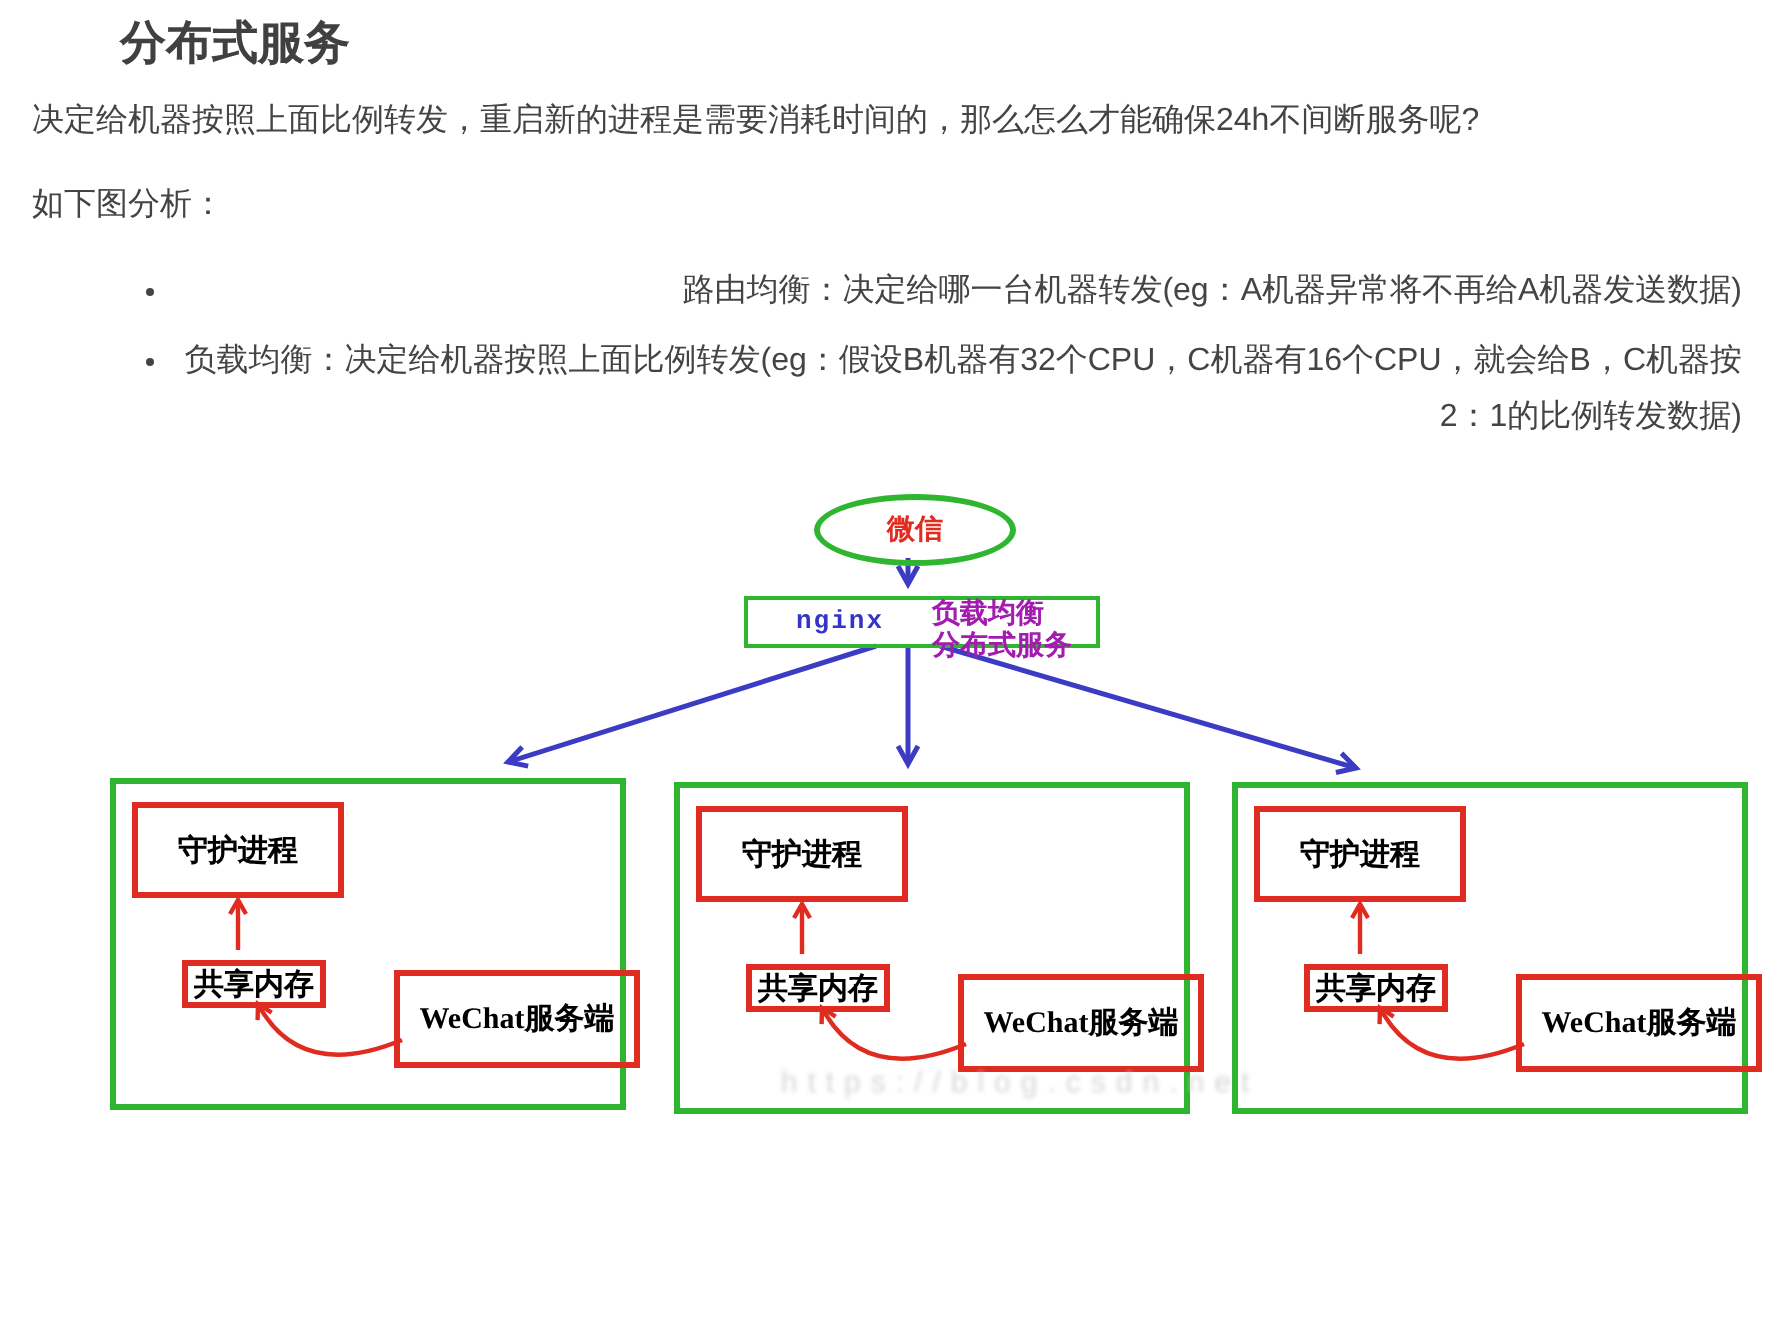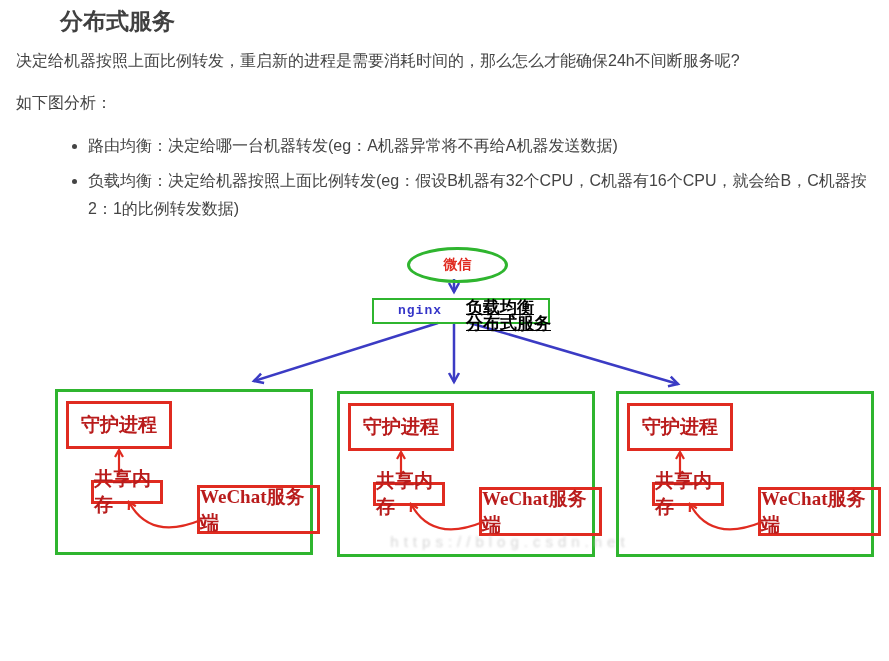--- a/index.html
+++ b/index.html
@@ -23,20 +23,21 @@
     font-size:16px;
     line-height:30px;
     margin:12px 0;
     max-width:852px;
   }
   p.para strong { color:#3d3d3d; }
   ul.notes {
     margin:14px 0 0 0;
     padding-left:72px;
     max-width:800px;
+    text-align:right;
   }
   ul.notes li {
     font-size:16px;
     line-height:28px;
     margin-bottom:7px;
   }
 
   
   .diagram {
     position:relative;
@@ -75,41 +76,40 @@
     left:24px; top:3px;
     color:#3434c8;
     font-family:"Liberation Mono","DejaVu Sans Mono",monospace;
     font-weight:bold;
     font-size:13px;
     letter-spacing:1px;
   }
   .nginx-note {
     position:absolute;
     left:92px; top:0px;
+    color:#a21caf;
+    font-family:"Liberation Serif","DejaVu Serif",serif;
+    font-weight:bold;
+    font-size:14px;
+    line-height:16px;
+    white-space:nowrap;
+  }
+  .server-box {
+    position:absolute;
+    width:252px; height:160px;
+    border:3px solid #2fb52f;
+  }
+  .server-box .red-box {
+    position:absolute;
+    border:3px solid #e02b20;
+    display:flex; align-items:center; justify-content:center;
     color:#000000;
     font-family:"Liberation Serif","DejaVu Serif",serif;
     font-weight:bold;
-    font-size:17px;
-    line-height:16px;
-    white-space:nowrap;
-    text-decoration:underline;
-  }
-  .server-box {
-    position:absolute;
-    width:252px; height:160px;
-    border:3px solid #2fb52f;
-  }
-  .server-box .red-box {
-    position:absolute;
-    border:3px solid #e02b20;
-    display:flex; align-items:center; justify-content:center;
-    color:#b91c1c;
-    font-family:"Liberation Serif","DejaVu Serif",serif;
-    font-weight:bold;
-    font-size:19px;
+    font-size:15px;
     box-sizing:border-box;
   }
   .daemon-box  { left:8px;  top:9px;  width:106px; height:48px; }
   .shared-box  { left:33px; top:88px; width:72px;  height:24px; font-size:12px; }
   .service-box { left:139px;top:93px; width:123px; height:49px; }
   .box-1 { left:55px;  top:150px; }
   .box-2 { left:337px; top:152px; }
   .box-3 { left:616px; top:152px; }
 
   .watermark {

